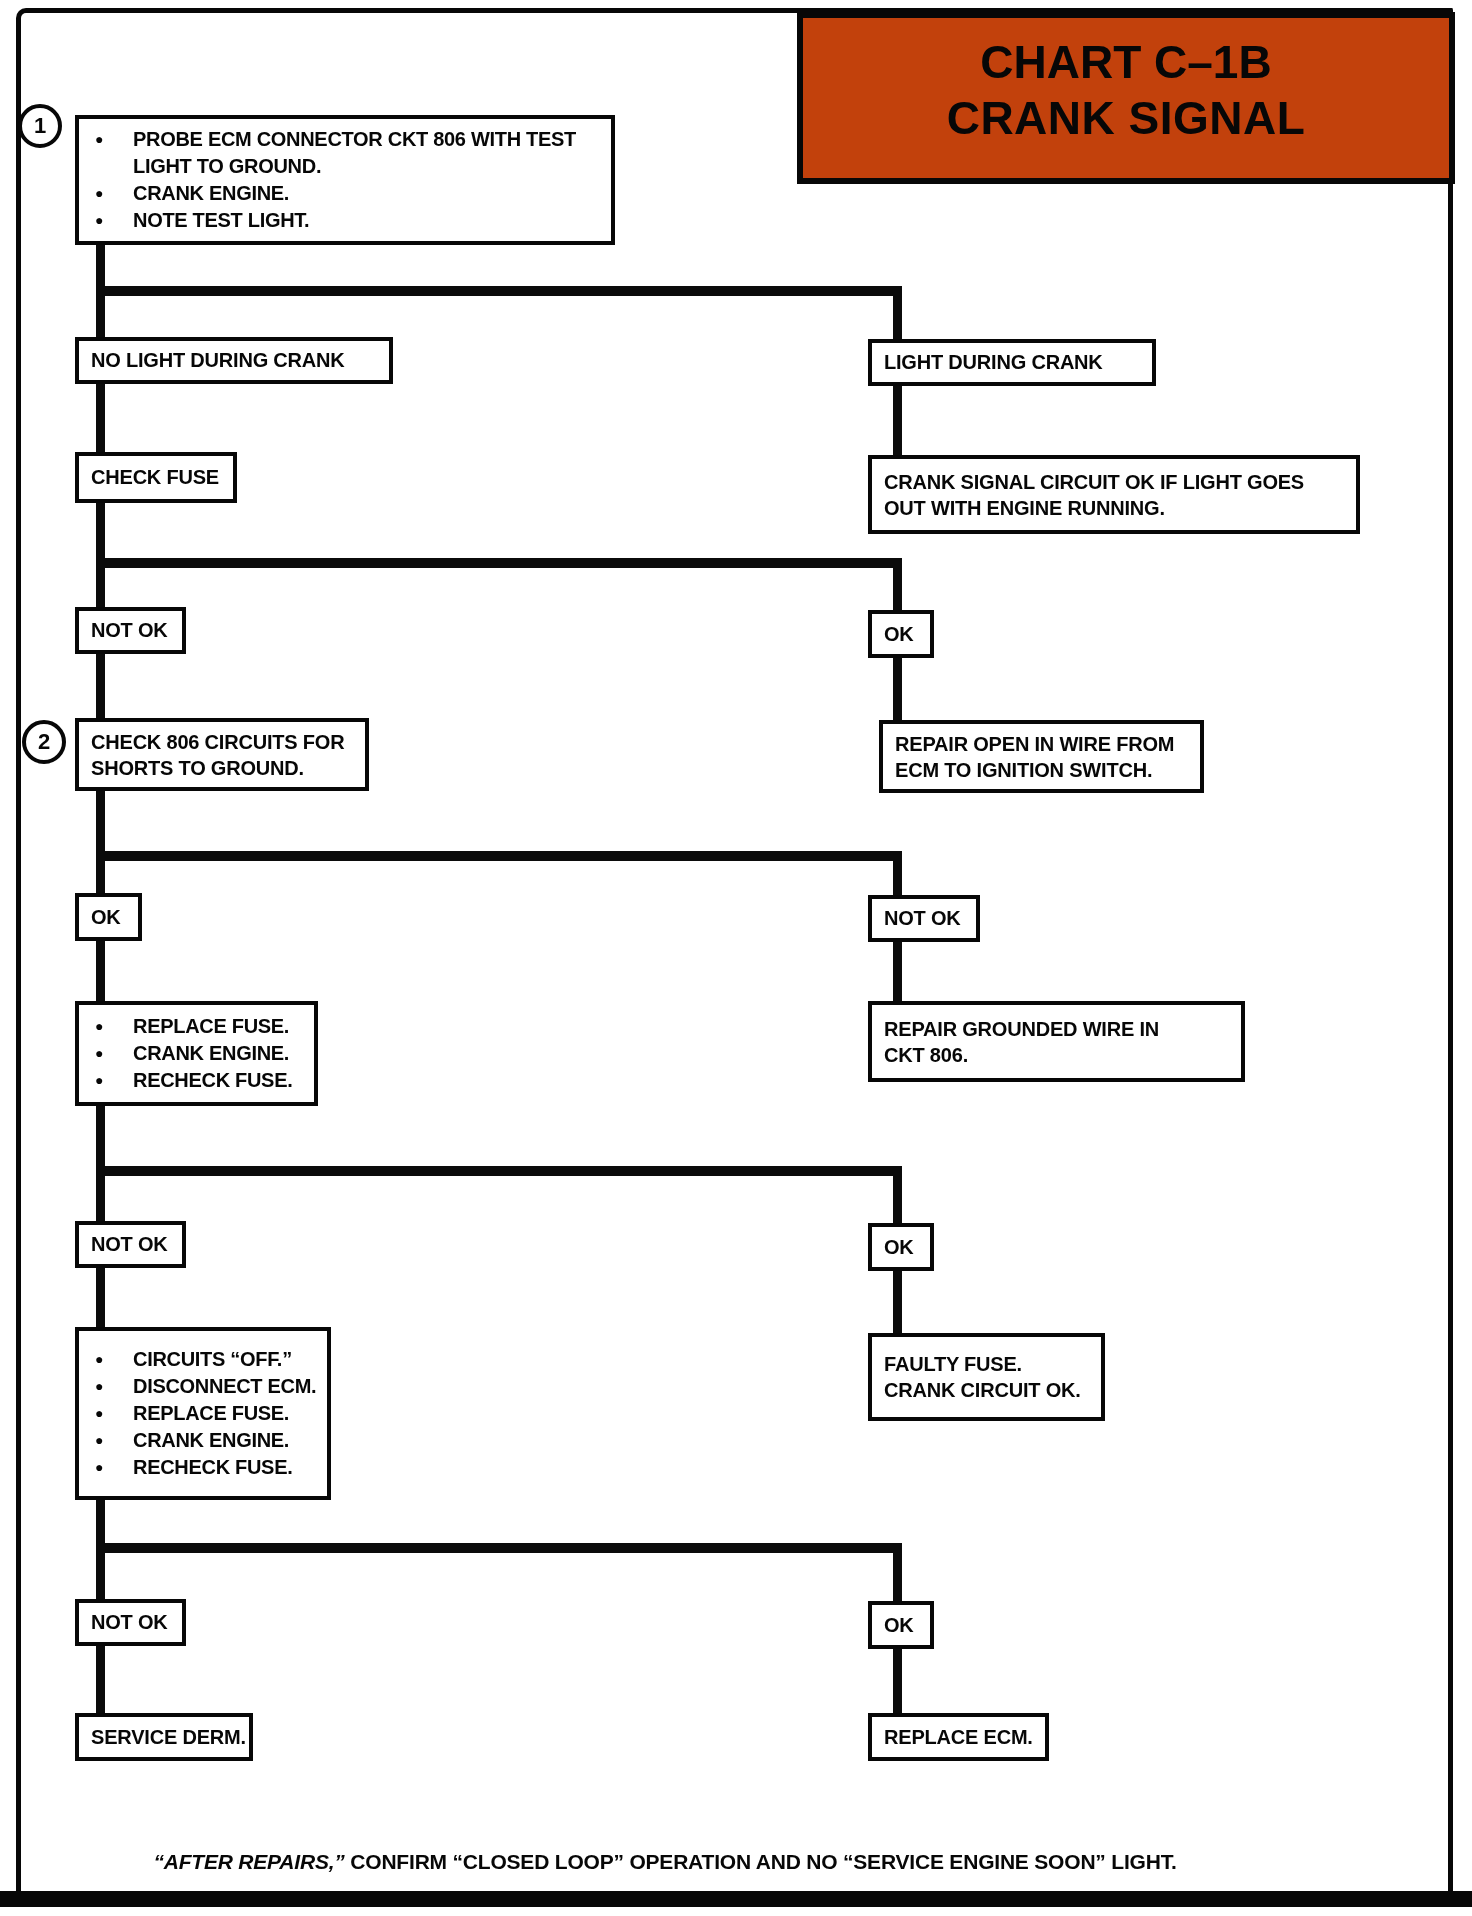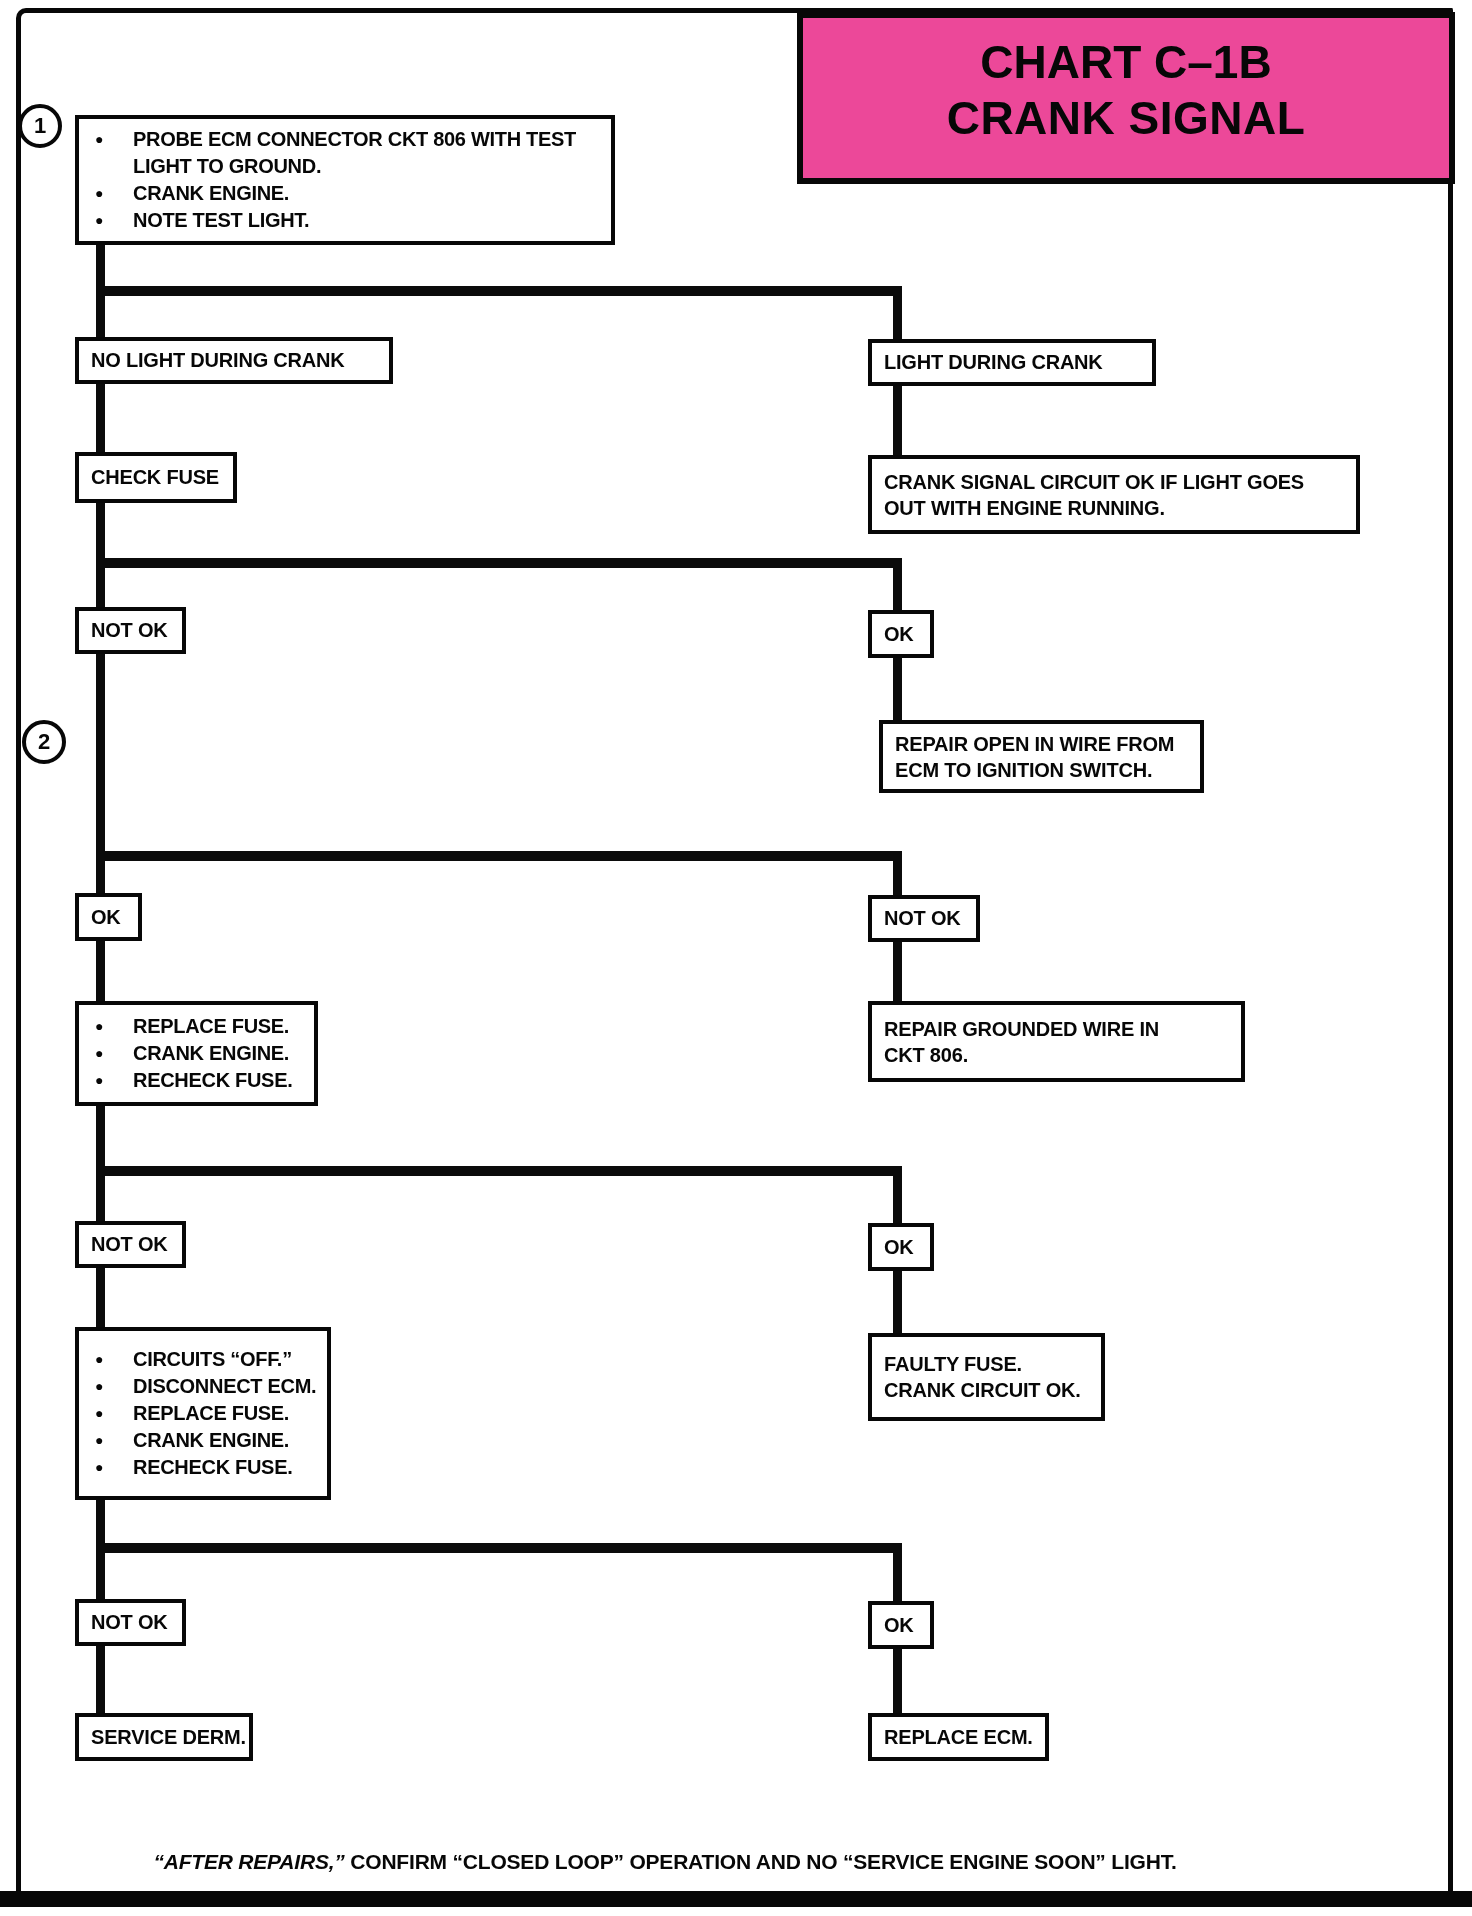--- a/index.html
+++ b/index.html
@@ -12,21 +12,21 @@
   .frame {
     position:absolute; left:16px; top:8px; width:1437px; height:1883px;
     border:5px solid #070707; border-bottom:none; border-radius:10px 2px 0 0;
     box-sizing:border-box; z-index:0;
   }
   .bottom-bar { position:absolute; left:0; top:1891px; width:1472px; height:16px; background:#070707; z-index:3; }
 
   
   .title-box {
     position:absolute; left:797px; top:12px; width:658px; height:172px;
-    border:6px solid #070707; box-sizing:border-box; background:#ec4899; z-index:2;
+    border:6px solid #070707; box-sizing:border-box; background:#c2410c; z-index:2;
     display:flex; flex-direction:column; align-items:center; justify-content:flex-start;
     padding-top:18px;
   }
   .title-main { font-size:46px; letter-spacing:0px; line-height:1.15; }
   .title-sub  { font-size:46px; letter-spacing:0.5px; line-height:1.3; }
 
   
   .vline { position:absolute; width:9px; background:#0b0b0b; z-index:1; }
   .hline { position:absolute; height:10px; background:#0b0b0b; z-index:1; left:96px; width:806px; }
   #v-left { left:96px; top:243px; height:1472px; }
@@ -135,20 +135,24 @@
 
   <div class="node tag" id="n-check-fuse">CHECK FUSE</div>
   <div class="node lines" id="n-crank-ok">
     <div class="ln">CRANK SIGNAL CIRCUIT OK IF LIGHT GOES</div>
     <div class="ln">OUT WITH ENGINE RUNNING.</div>
   </div>
 
   <div class="node tag" id="n-notok1">NOT OK</div>
   <div class="node tag" id="n-ok1">OK</div>
 
+  <div class="node lines" id="n-check806">
+    <div class="ln">CHECK 806 CIRCUITS FOR</div>
+    <div class="ln">SHORTS TO GROUND.</div>
+  </div>
   <div class="node lines" id="n-repair-open">
     <div class="ln">REPAIR OPEN IN WIRE FROM</div>
     <div class="ln">ECM TO IGNITION SWITCH.</div>
   </div>
 
   <div class="node tag" id="n-ok2">OK</div>
   <div class="node tag" id="n-notok2">NOT OK</div>
 
   <div class="node list" id="n-replace-fuse">
     <div class="li">

